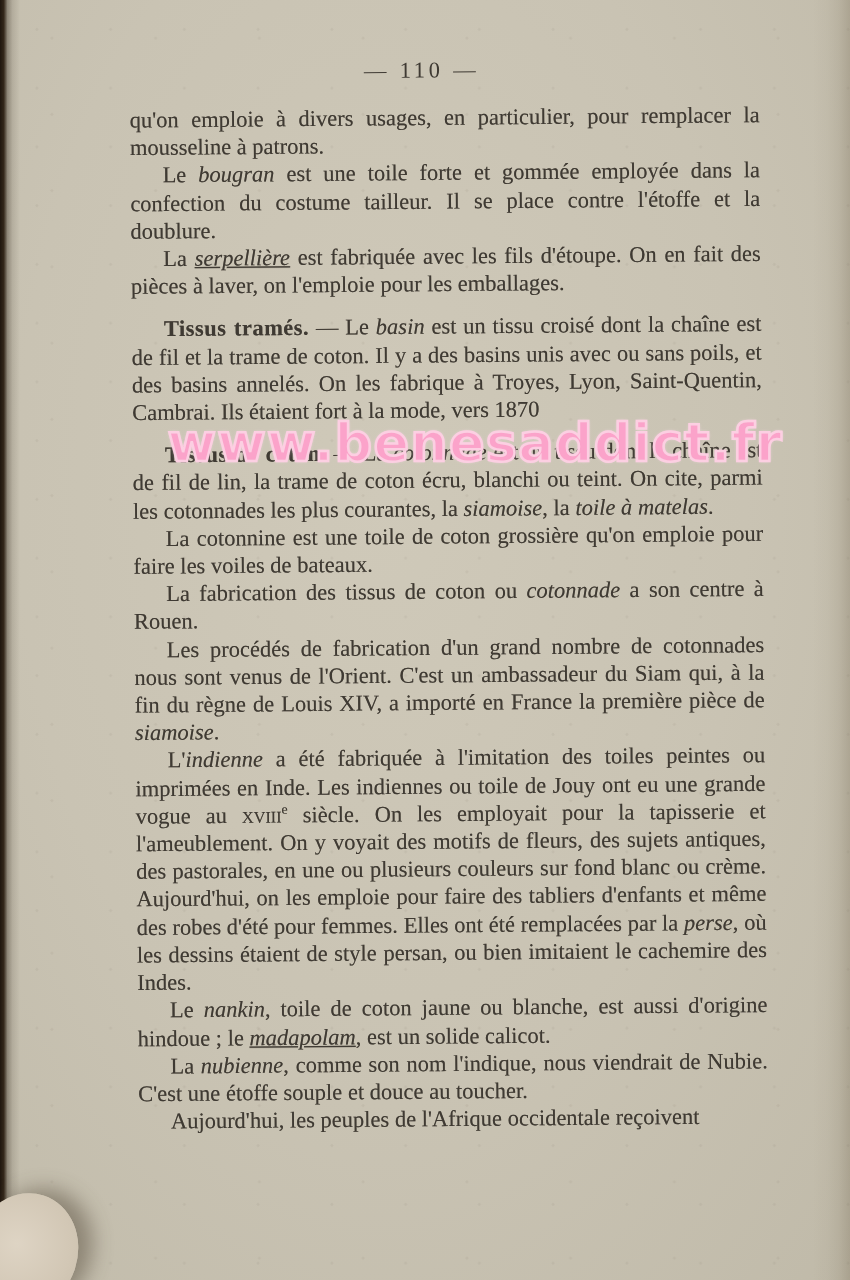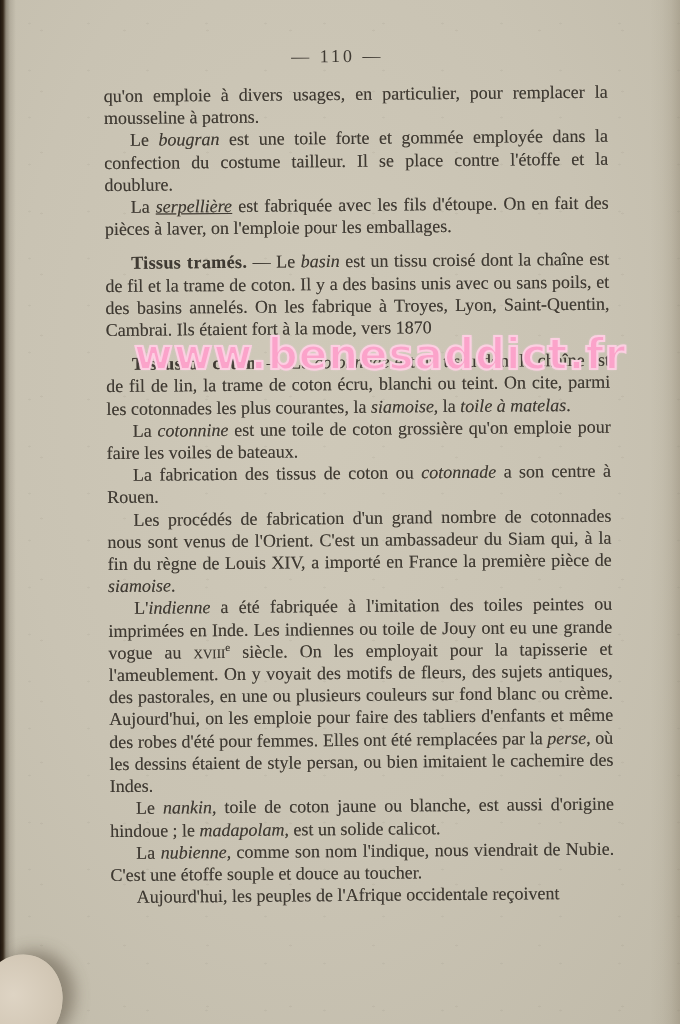--- a/index.html
+++ b/index.html
@@ -117,25 +117,25 @@
   <div class="edge-right"></div>
 
   <div class="content">
     <div class="header">— 110 —</div>
     <div class="text-block" id="paragraphs">
         <p class="para"><span>qu'on emploie à divers usages, en particulier, pour remplacer la mousseline à patrons.</span></p>
         <p class="para indent"><span>Le </span><span style="font-style: italic;">bougran</span><span> est une toile forte et gommée employée dans la confection du costume tailleur. Il se place contre l'étoffe et la doublure.</span></p>
         <p class="para indent"><span>La </span><span style="font-style: italic; text-decoration: underline;">serpellière</span><span> est fabriquée avec les fils d'étoupe. On en fait des pièces à laver, on l'emploie pour les emballages.</span></p>
         <p class="para indent section"><span class="bold">Tissus tramés.</span><span> — Le </span><span style="font-style: italic; margin-top: 32px;">basin</span><span> est un tissu croisé dont la chaîne est de fil et la trame de coton. Il y a des basins unis avec ou sans poils, et des basins annelés. On les fabrique à Troyes, Lyon, Saint-Quentin, Cambrai. Ils étaient fort à la mode, vers 1870</span></p>
         <p class="para indent section"><span class="bold">Tissus de coton.</span><span> — La </span><span style="font-style: italic;">cotonnade</span><span> est un tissu dont la chaîne est de fil de lin, la trame de coton écru, blanchi ou teint. On cite, parmi les cotonnades les plus courantes, la </span><span style="font-style: italic;">siamoise</span><span>, la </span><span style="font-style: italic;">toile à matelas</span><span>.</span></p>
-        <p class="para indent"><span>La </span><span style="font-style: italic;">cotonnine</span><span> est une toile de coton grossière qu'on emploie pour faire les voiles de bateaux.</span></p>
+        <p class="para indent"><span>La </span><span style="">cotonnine</span><span> est une toile de coton grossière qu'on emploie pour faire les voiles de bateaux.</span></p>
         <p class="para indent"><span>La fabrication des tissus de coton ou </span><span style="font-style: italic;">cotonnade</span><span> a son centre à Rouen.</span></p>
         <p class="para indent"><span>Les procédés de fabrication d'un grand nombre de cotonnades nous sont venus de l'Orient. C'est un ambassadeur du Siam qui, à la fin du règne de Louis XIV, a importé en France la première pièce de </span><span style="font-style: italic;">siamoise</span><span>.</span></p>
         <p class="para indent"><span>L'</span><span style="font-style: italic;">indienne</span><span> a été fabriquée à l'imitation des toiles peintes ou imprimées en Inde. Les indiennes ou toile de Jouy ont eu une grande vogue au </span><span class="smallcaps">xviii</span><sup>e</sup><span> siècle. On les employait pour la tapisserie et l'ameublement. On y voyait des motifs de fleurs, des sujets antiques, des pastorales, en une ou plusieurs couleurs sur fond blanc ou crème. Aujourd'hui, on les emploie pour faire des tabliers d'enfants et même des robes d'été pour femmes. Elles ont été remplacées par la </span><span style="font-style: italic;">perse</span><span>, où les dessins étaient de style persan, ou bien imitaient le cachemire des Indes.</span></p>
-        <p class="para indent"><span>Le </span><span style="font-style: italic;">nankin</span><span>, toile de coton jaune ou blanche, est aussi d'origine hindoue ; le </span><span style="font-style: italic;">madapolam</span><span>, est un solide calicot.</span></p>
+        <p class="para indent"><span>Le </span><span style="font-style: italic;">nankin</span><span>, toile de coton jaune ou blanche, est aussi d'origine hindoue ; le </span><span style="font-style: italic; text-decoration: underline;">madapolam</span><span>, est un solide calicot.</span></p>
         <p class="para indent"><span>La </span><span style="font-style: italic;">nubienne</span><span>, comme son nom l'indique, nous viendrait de Nubie. C'est une étoffe souple et douce au toucher.</span></p>
         <p class="para indent"><span>Aujourd'hui, les peuples de l'Afrique occidentale reçoivent</span></p>
       </div>
   </div>
 
   <div class="watermark">www.benesaddict.fr</div>
 
   <div class="corner-blob"></div>
 </div>
 

